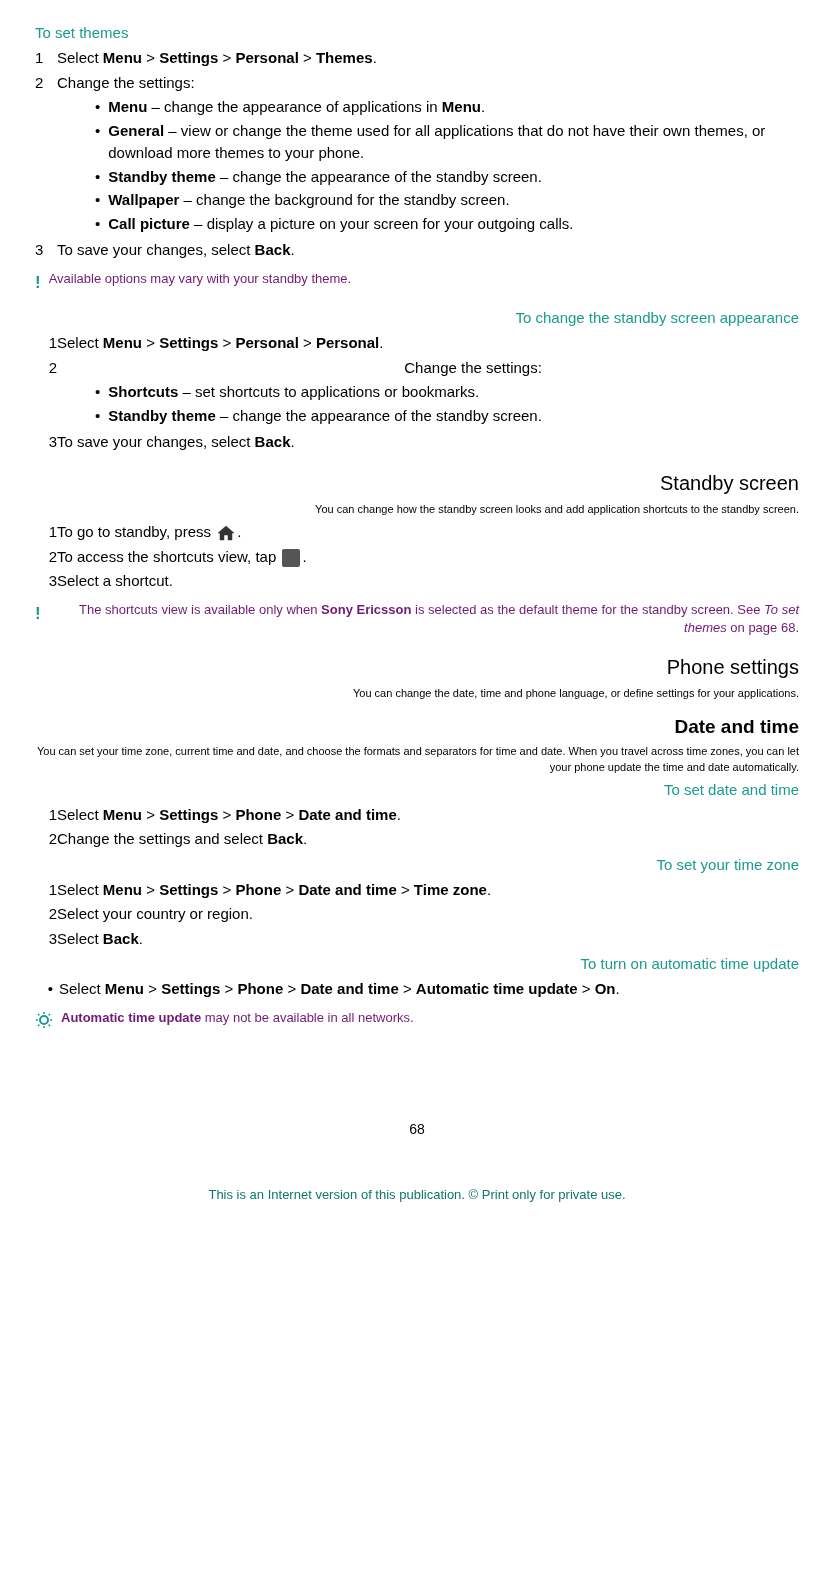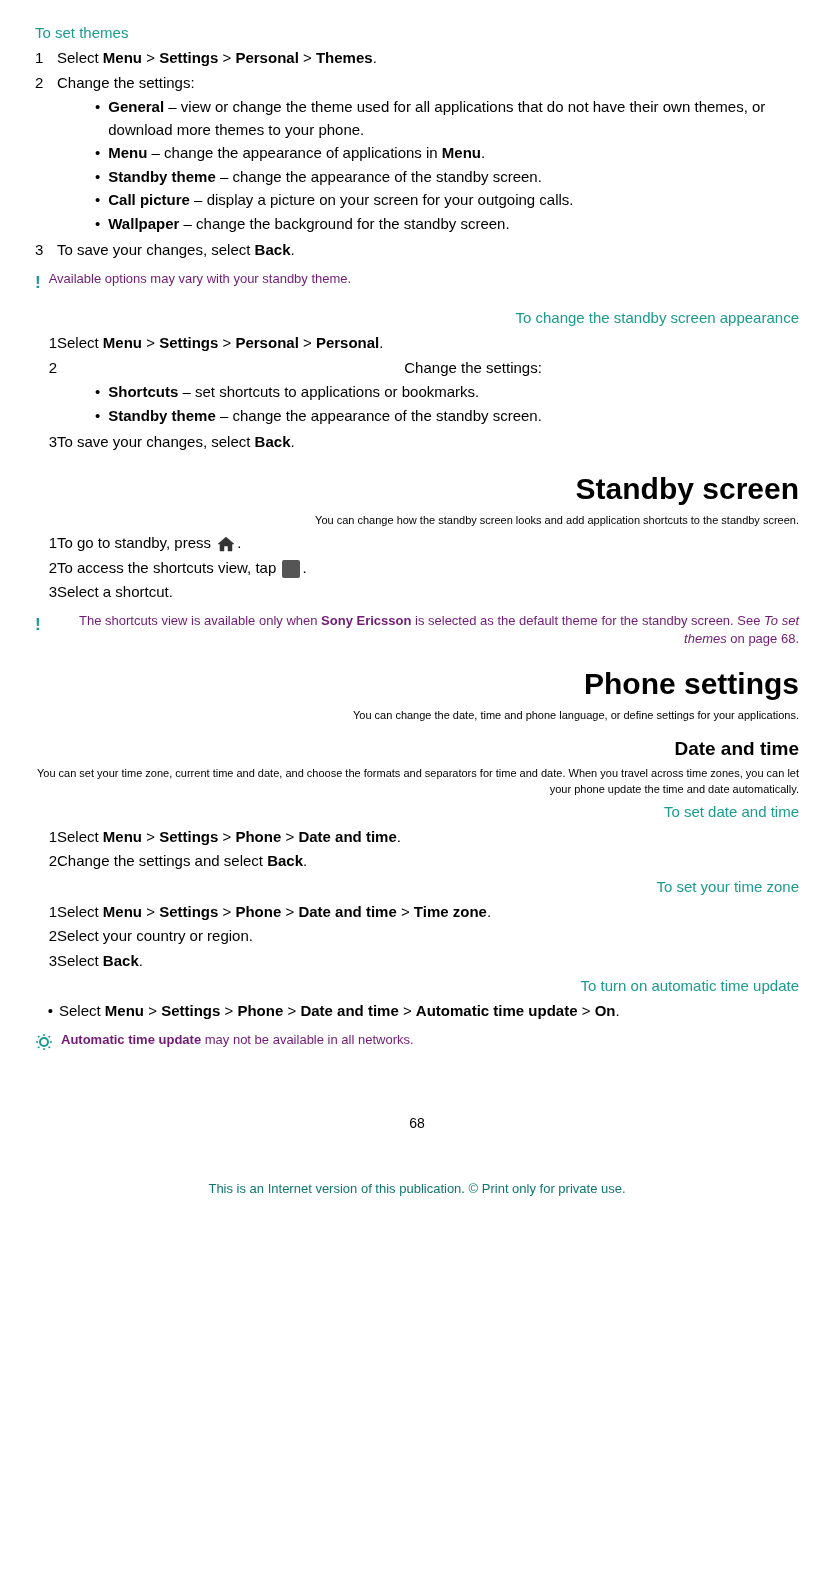--- a/index.html
+++ b/index.html
@@ -13,22 +13,22 @@
       padding: 10px 35px 30px 35px;
     }
     .section-title-teal {
       color: #1a9b8e;
       font-size: 15px;
       font-weight: normal;
       margin-bottom: 6px;
       margin-top: 14px;
     }
     .h2-heading {
-      font-size: 30px;
-      font-weight: bold;
+      font-size: 20px;
+      font-weight: normal;
       margin-top: 18px;
       margin-bottom: 6px;
       margin-left: 22px;
     }
     .h3-heading {
       font-size: 19px;
       font-weight: bold;
       margin-top: 14px;
       margin-bottom: 5px;
     }
@@ -130,33 +130,33 @@
     <ol class="numbered-list">
       <li>
         <span class="num">1</span>
         <span>Select <b>Menu</b> &gt; <b>Settings</b> &gt; <b>Personal</b> &gt; <b>Themes</b>.</span>
       </li>
       <li>
         <span class="num">2</span>
         <span>Change the settings:
           <ul class="bullet-list">
             <li>
+                <span><b>Menu</b> – change the appearance of applications in <b>Menu</b>.</span>
+              </li>
+            <li>
                 <span><b>General</b> – view or change the theme used for all applications that do not have their own themes, or download more themes to your phone.</span>
               </li>
             <li>
-                <span><b>Menu</b> – change the appearance of applications in <b>Menu</b>.</span>
-              </li>
-            <li>
                 <span><b>Standby theme</b> – change the appearance of the standby screen.</span>
               </li>
             <li>
+                <span><b>Wallpaper</b> – change the background for the standby screen.</span>
+              </li>
+            <li>
                 <span><b>Call picture</b> – display a picture on your screen for your outgoing calls.</span>
-              </li>
-            <li>
-                <span><b>Wallpaper</b> – change the background for the standby screen.</span>
               </li>
           </ul>
         </span>
       </li>
       <li>
         <span class="num">3</span>
         <span>To save your changes, select <b>Back</b>.</span>
       </li>
     </ol>
     <div class="note-box">
@@ -278,18 +278,18 @@
           <line x1="3" y1="3" x2="4.4" y2="4.4" stroke="#1a9b8e" stroke-width="1.5"></line>
           <line x1="13.6" y1="13.6" x2="15" y2="15" stroke="#1a9b8e" stroke-width="1.5"></line>
           <line x1="15" y1="3" x2="13.6" y2="4.4" stroke="#1a9b8e" stroke-width="1.5"></line>
           <line x1="4.4" y1="13.6" x2="3" y2="15" stroke="#1a9b8e" stroke-width="1.5"></line>
         </svg>
       </span>
       <span class="note-text"><b>Automatic time update</b> may not be available in all networks.</span>
     </div>
   </div>
 
-  <div style="margin-top:57px;">
+  <div style="margin-top:85px;">
     <div class="page-num">68</div>
     <div class="page-footer">This is an Internet version of this publication. © Print only for private use.</div>
   </div>
 
 </div>
 
 </body></html>

